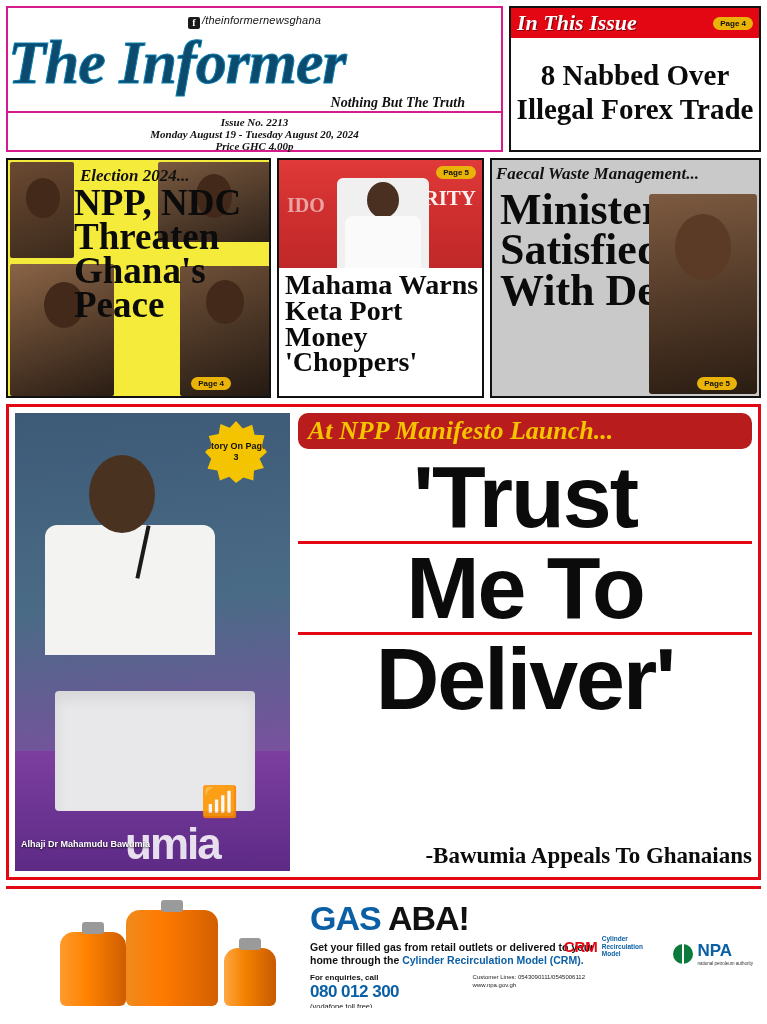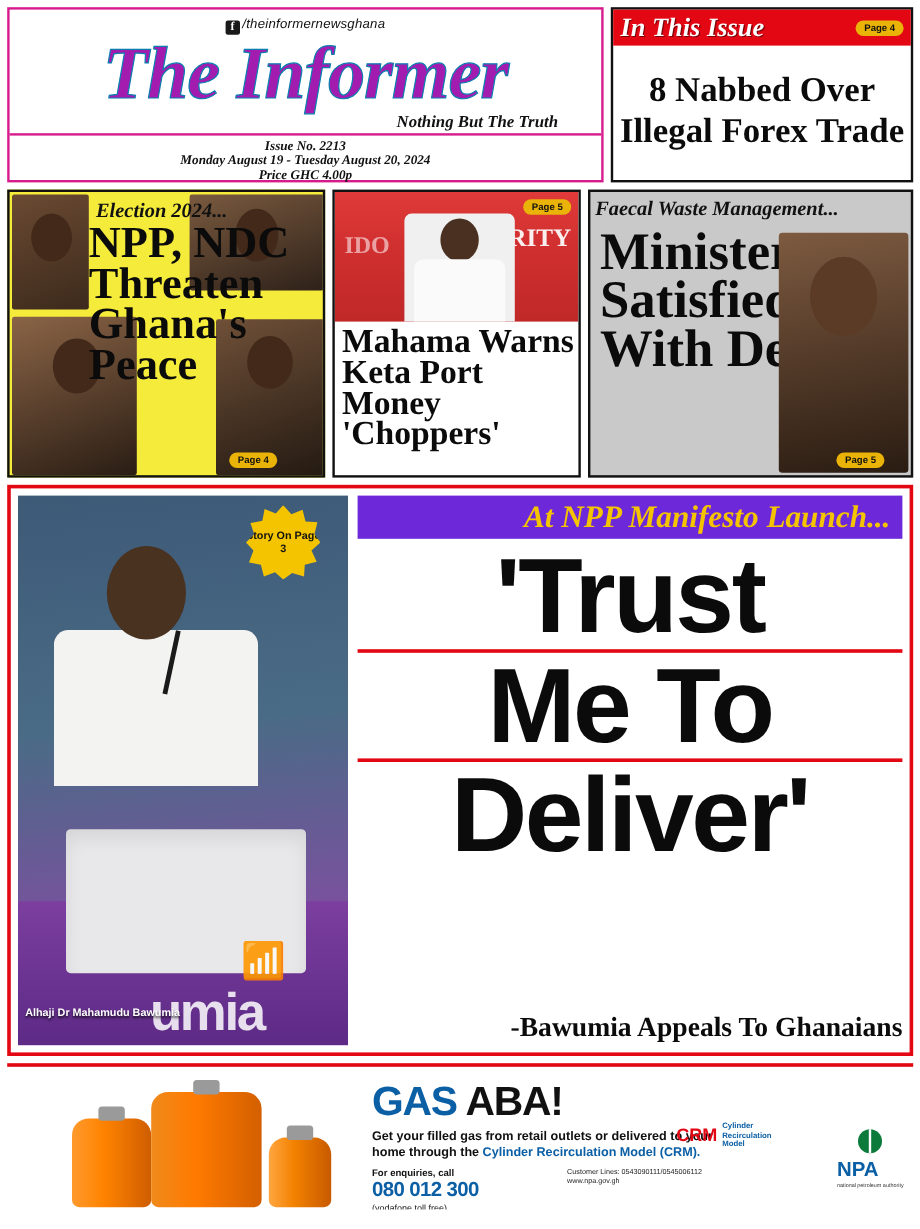--- a/index.html
+++ b/index.html
@@ -47,27 +47,27 @@
     font-size: 10px;
     line-height: 12px;
     font-weight: bold;
     font-style: normal;
     text-align: center;
     vertical-align: -2px;
     margin-right: 2px;
     font-family: "Liberation Serif", serif;
   }
   .paper-title {
-    text-align: center;
+    text-align: left;
     font-family: "Liberation Serif", serif;
     font-weight: bold;
     font-style: italic;
     font-size: 62px;
     line-height: 62px;
-    color: #a21caf;
+    color: #0c4a6e;
     letter-spacing: -1px;
     margin-top: 2px;
     -webkit-text-stroke: 1px #0b7fb0;
   }
   .tagline {
     text-align: right;
     font-family: "Liberation Serif", serif;
     font-style: italic;
     font-weight: bold;
     font-size: 14px;
@@ -238,29 +238,30 @@
     background: #f5c400;
     color: #111;
     font-size: 9px; font-weight: bold; line-height: 11px;
     display: flex; align-items: center; justify-content: center;
     text-align: center;
     clip-path: polygon(50% 0%,61% 12%,76% 6%,80% 22%,96% 23%,92% 39%,100% 50%,88% 61%,95% 76%,79% 80%,78% 96%,62% 91%,50% 100%,39% 90%,24% 96%,20% 80%,4% 77%,10% 61%,0% 50%,11% 39%,6% 24%,22% 21%,25% 5%,40% 11%);
     z-index: 5;
   }
   .lead-text { flex: 1; position: relative; display: flex; flex-direction: column; }
   .lead-kicker {
-    background: #6d28d9;
+    background: #b91c1c;
     color: #f5c400;
     font-family: "Liberation Serif", serif;
     font-style: italic;
     font-weight: bold;
     font-size: 26px;
     padding: 3px 10px;
-    text-align: right;
+    text-align: left;
     white-space: nowrap;
+    border-radius: 10px;
   }
   .lead-head {
     font-family: "Liberation Sans", sans-serif;
     font-weight: bold;
     color: #0b0b0b;
     font-size: 88px;
     line-height: 84px;
     text-align: center;
     letter-spacing: -2px;
     margin-top: 6px;
@@ -304,21 +305,21 @@
   .ad-sub .blue { color: #0b5fa5; }
   .ad-enq { margin-top: 6px; font-size: 8px; font-weight: bold; color: #111; }
   .ad-phone { font-size: 17px; font-weight: bold; color: #0b5fa5; letter-spacing: -.5px; }
   .ad-phone-note { font-size: 7.5px; color: #111; }
   .crm-badge {
     position: absolute; right: 118px; top: 46px;
     display: flex; align-items: center; gap: 4px;
   }
   .crm-badge .crm { color: #e30613; font-weight: bold; font-size: 15px; }
   .crm-badge .crm-txt { font-size: 6.5px; line-height: 7.5px; color: #0b5fa5; font-weight: bold; }
-  .npa-badge { position: absolute; right: 8px; top: 52px; display: flex; align-items: center; gap: 4px; flex-direction: column; }
+  .npa-badge { position: absolute; right: 8px; top: 52px; display: flex; align-items: center; gap: 4px; }
   .npa-badge .globe { width: 20px; height: 20px; border-radius: 50%; background: #0b7a3b; position: relative; }
   .npa-badge .globe:after { content:""; position:absolute; left:9px; top:0; width:2px; height:20px; background:#fff; }
   .npa-badge .npa-txt { font-size: 17px; font-weight: bold; color: #0b5fa5; }
 </style>
 </head>
 <body>
 
 <div class="page">
 
   <div class="masthead-row">

